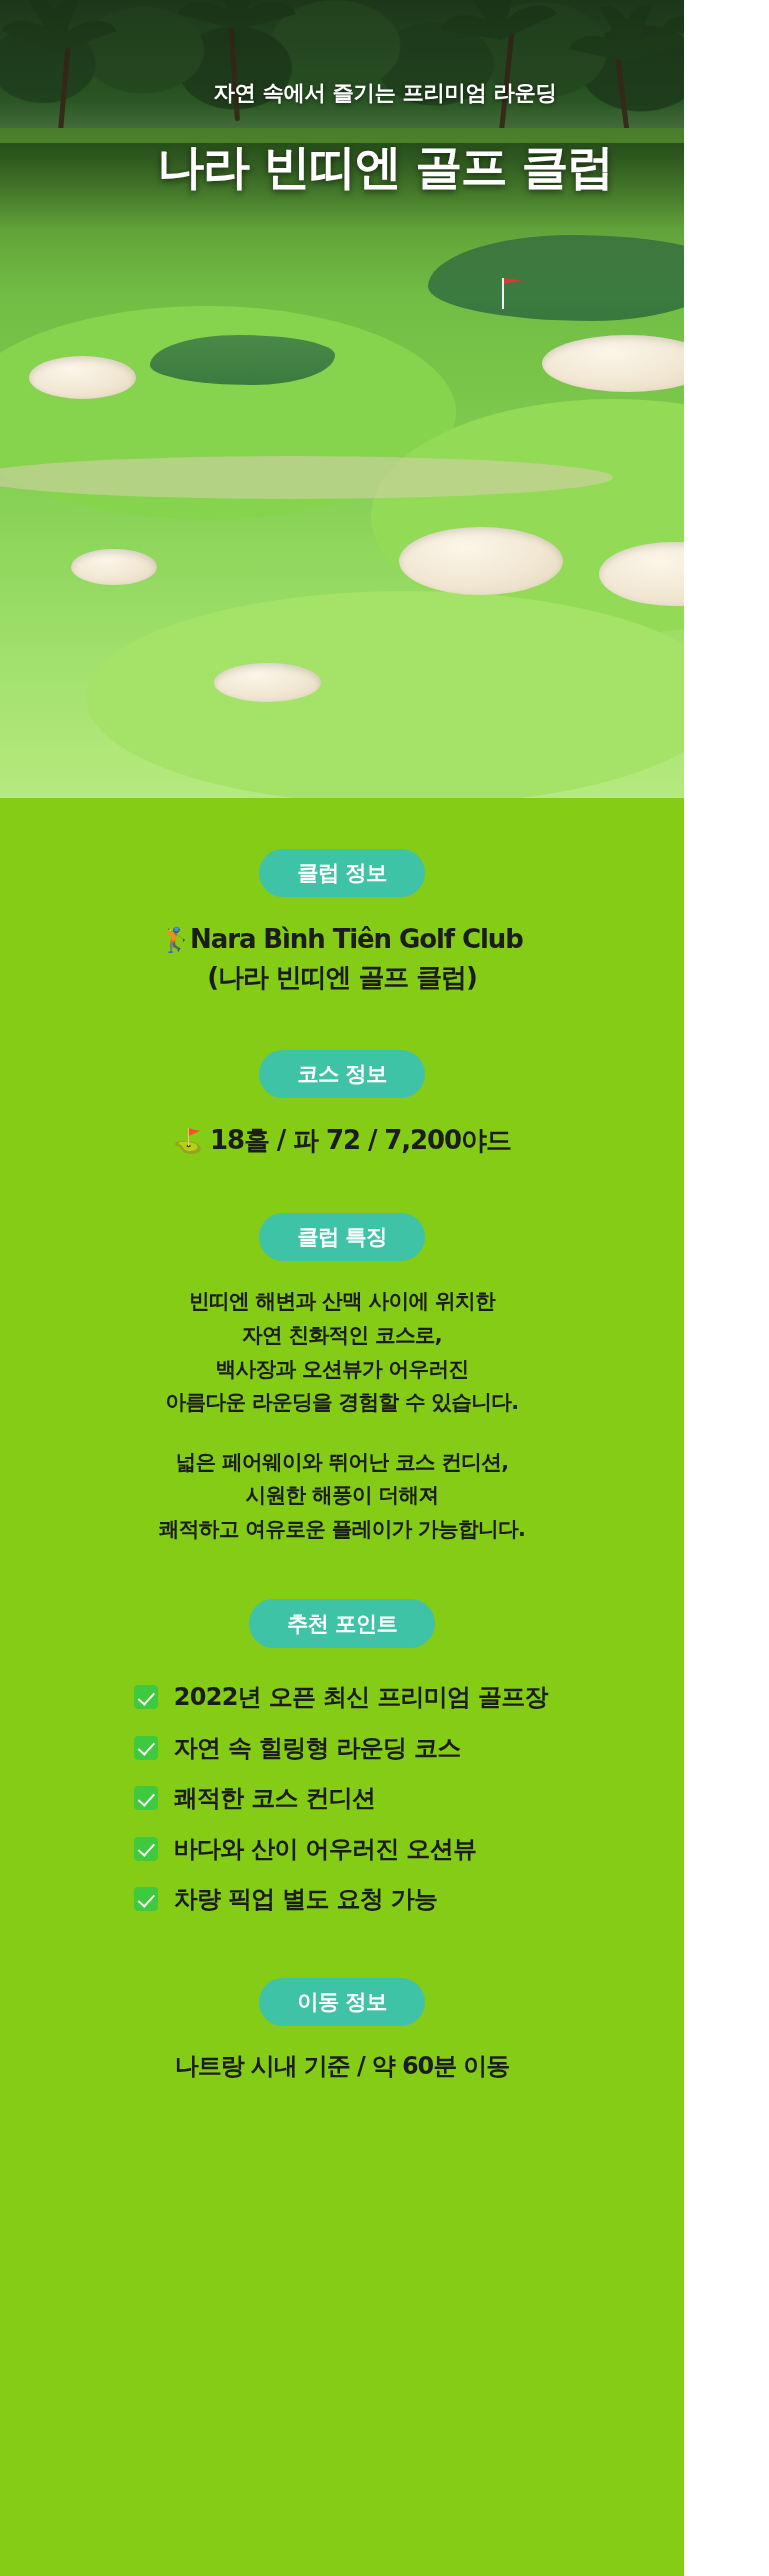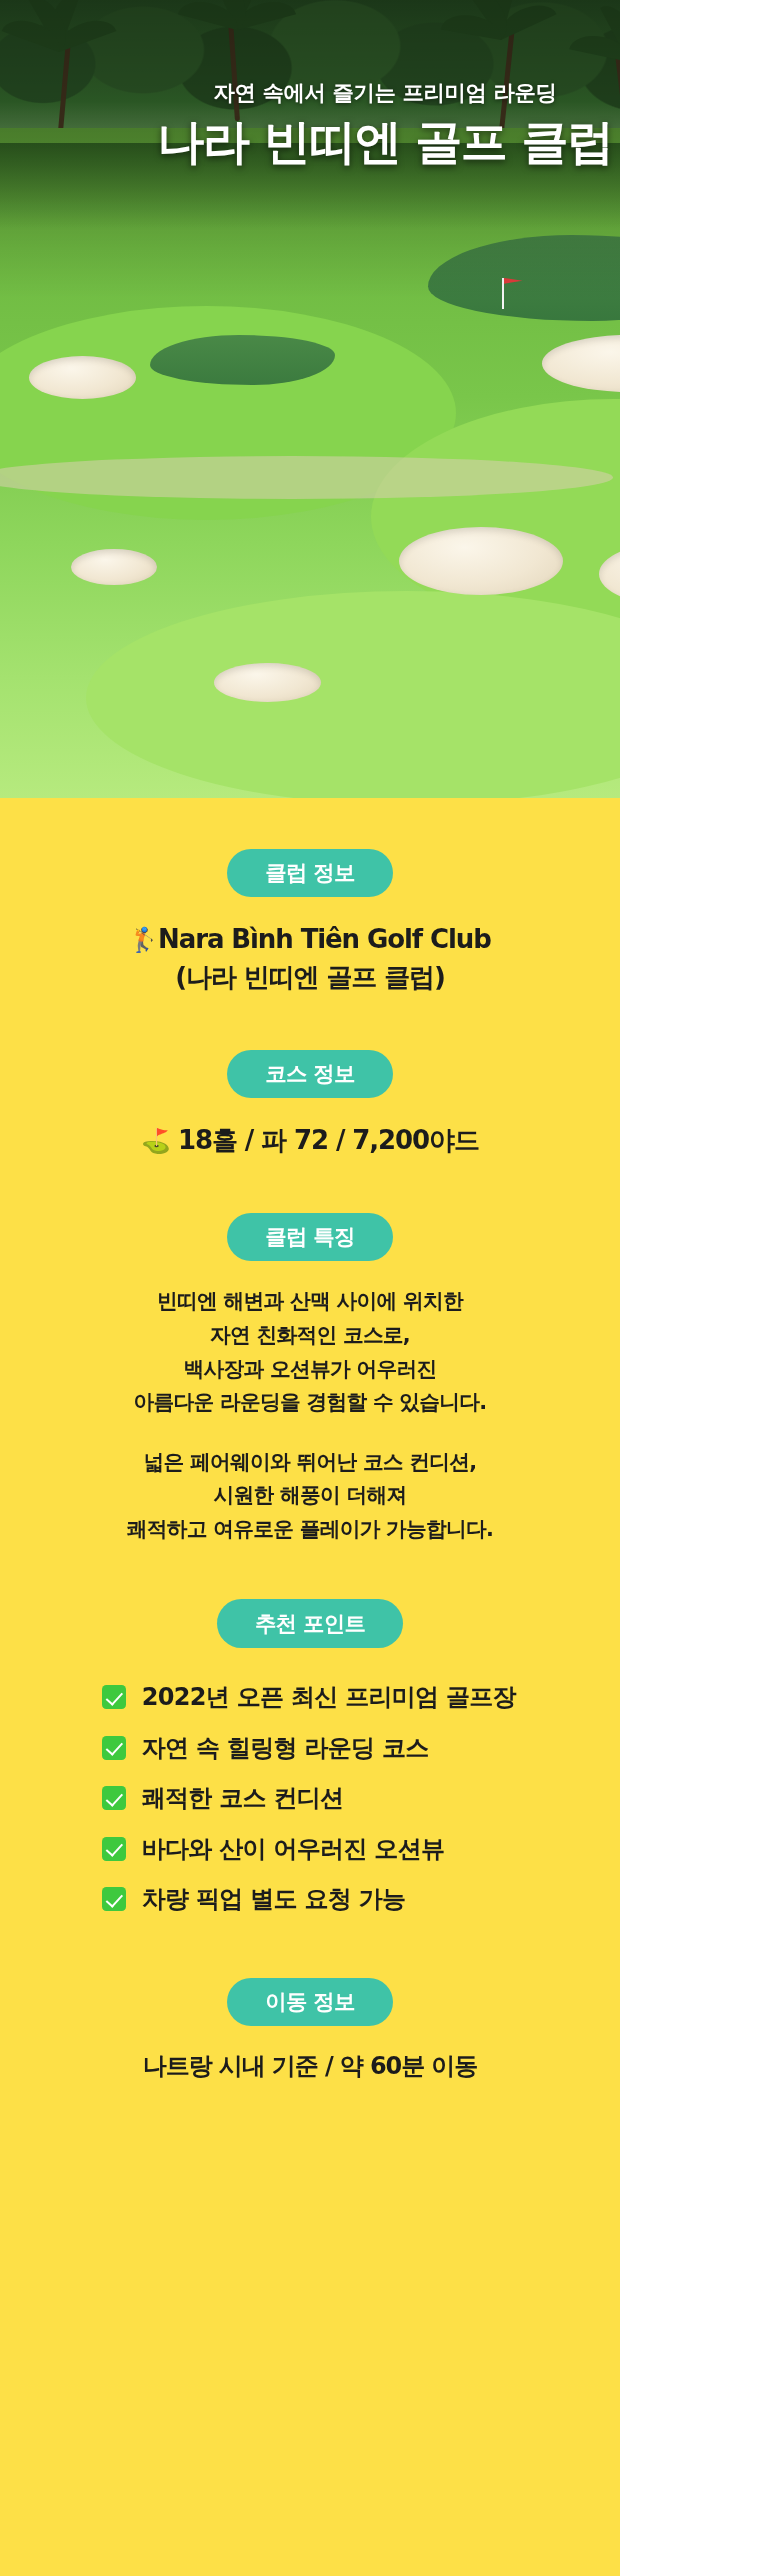--- a/index.html
+++ b/index.html
@@ -2,23 +2,23 @@
 <html style="font-size:11.4px"><head>
 <meta charset="utf-8">
 <style>
   * { box-sizing: border-box; margin: 0; padding: 0; }
   html, body {
     width: 770px;
     background: #ffffff;
     font-family: "DejaVu Sans", "Liberation Sans", sans-serif;
   }
   .page {
-    width: 620px;
+    width: 684px;
     min-height: 2576px;
-    background: #fde047;
+    background: #84cc16;
     position: relative;
     overflow: hidden;
   }
 
   
   .hero {
     position: relative;
     width: 770px;
     height: 798px;
     overflow: hidden;
@@ -96,21 +96,21 @@
   }
   .hero-text { position:absolute; left:0; top:78px; width:770px; text-align:center; }
   .hero-sub {
     color:#ffffff;
     font-size:21.4px;
     font-weight:bold;
     letter-spacing:-0.4px;
     text-shadow: 0 1.4px 4.3px rgba(0,0,0,.55);
   }
   .hero-title {
-    margin-top:4px;
+    margin-top:29px;
     color:#ffffff;
     font-size:47px;
     font-weight:bold;
     letter-spacing:-1.4px;
     text-shadow: 0 2.1px 7.1px rgba(0,0,0,.6);
   }
 
   
   .content {
     padding: 51px 43px 64px 43px;

